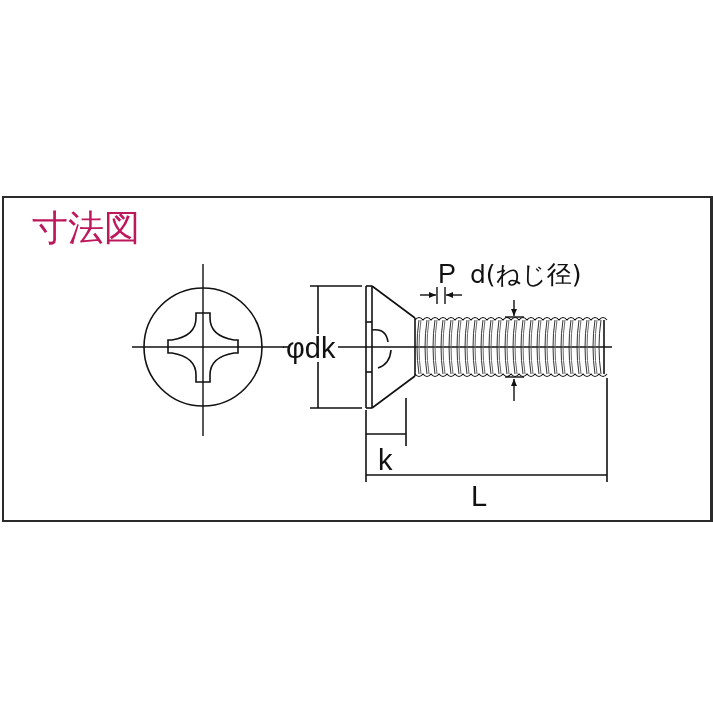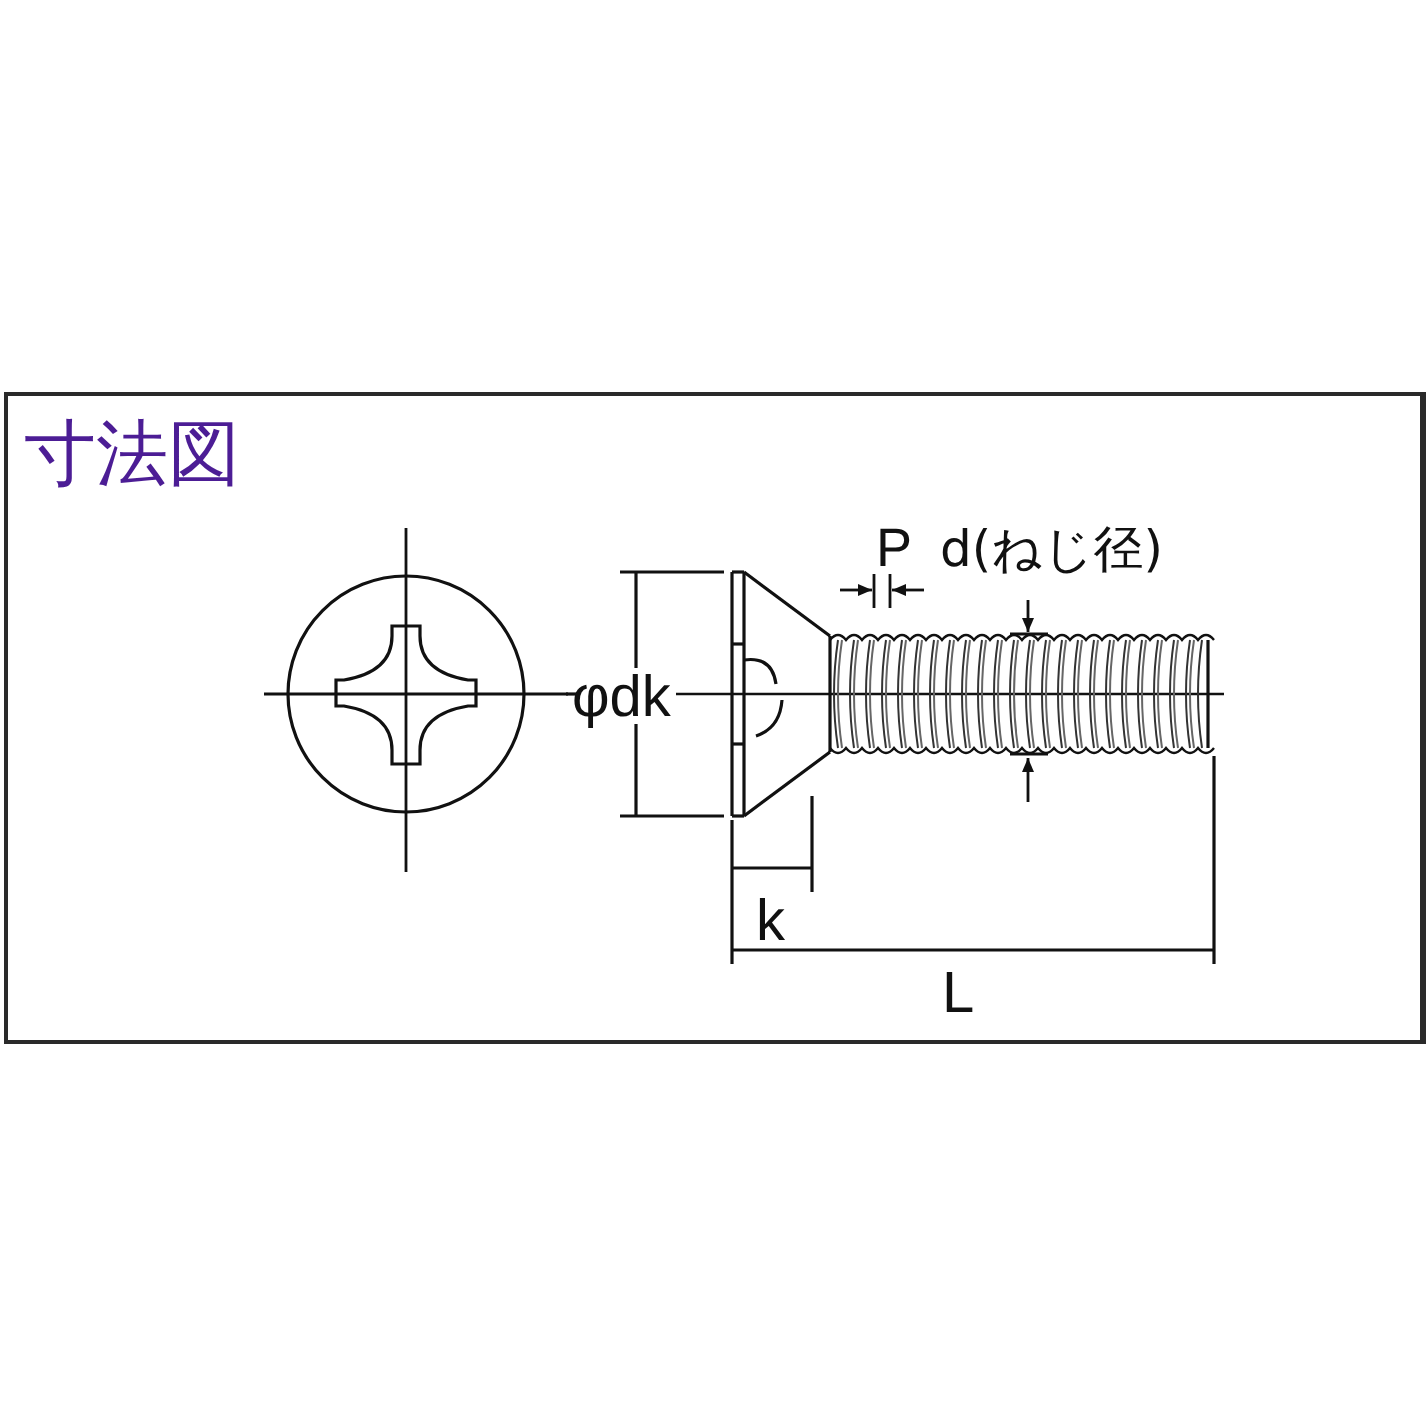--- a/index.html
+++ b/index.html
@@ -3,22 +3,22 @@
 <meta charset="utf-8">
 <style>
   html, body { margin: 0; padding: 0; background: #ffffff; }
   body { width: 713px; height: 713px; position: relative; overflow: hidden; font-family: "DejaVu Sans", sans-serif; }
   .frame {
     position: absolute; left: 2px; top: 196px; width: 706px; height: 322px;
     border: 2px solid #2a2a2a; border-right-width: 3px; border-bottom-width: 2px;
     background: #ffffff;
   }
   .title {
-    position: absolute; left: 12px; top: 208px; font-size: 36px; line-height: 40px;
-    color: #4c1d95; letter-spacing: 0px; font-family: "DejaVu Sans", sans-serif;
+    position: absolute; left: 32px; top: 208px; font-size: 36px; line-height: 40px;
+    color: #be185d; letter-spacing: 0px; font-family: "DejaVu Sans", sans-serif;
   }
   svg.drawing { position: absolute; left: 0; top: 0; }
   svg text { font-family: "Liberation Sans", sans-serif; fill: #111111; }
   .jp { font-family: "DejaVu Sans", sans-serif; }
 </style>
 </head>
 <body>
 
 <div class="frame"></div>
 <div class="title">寸法図</div>

